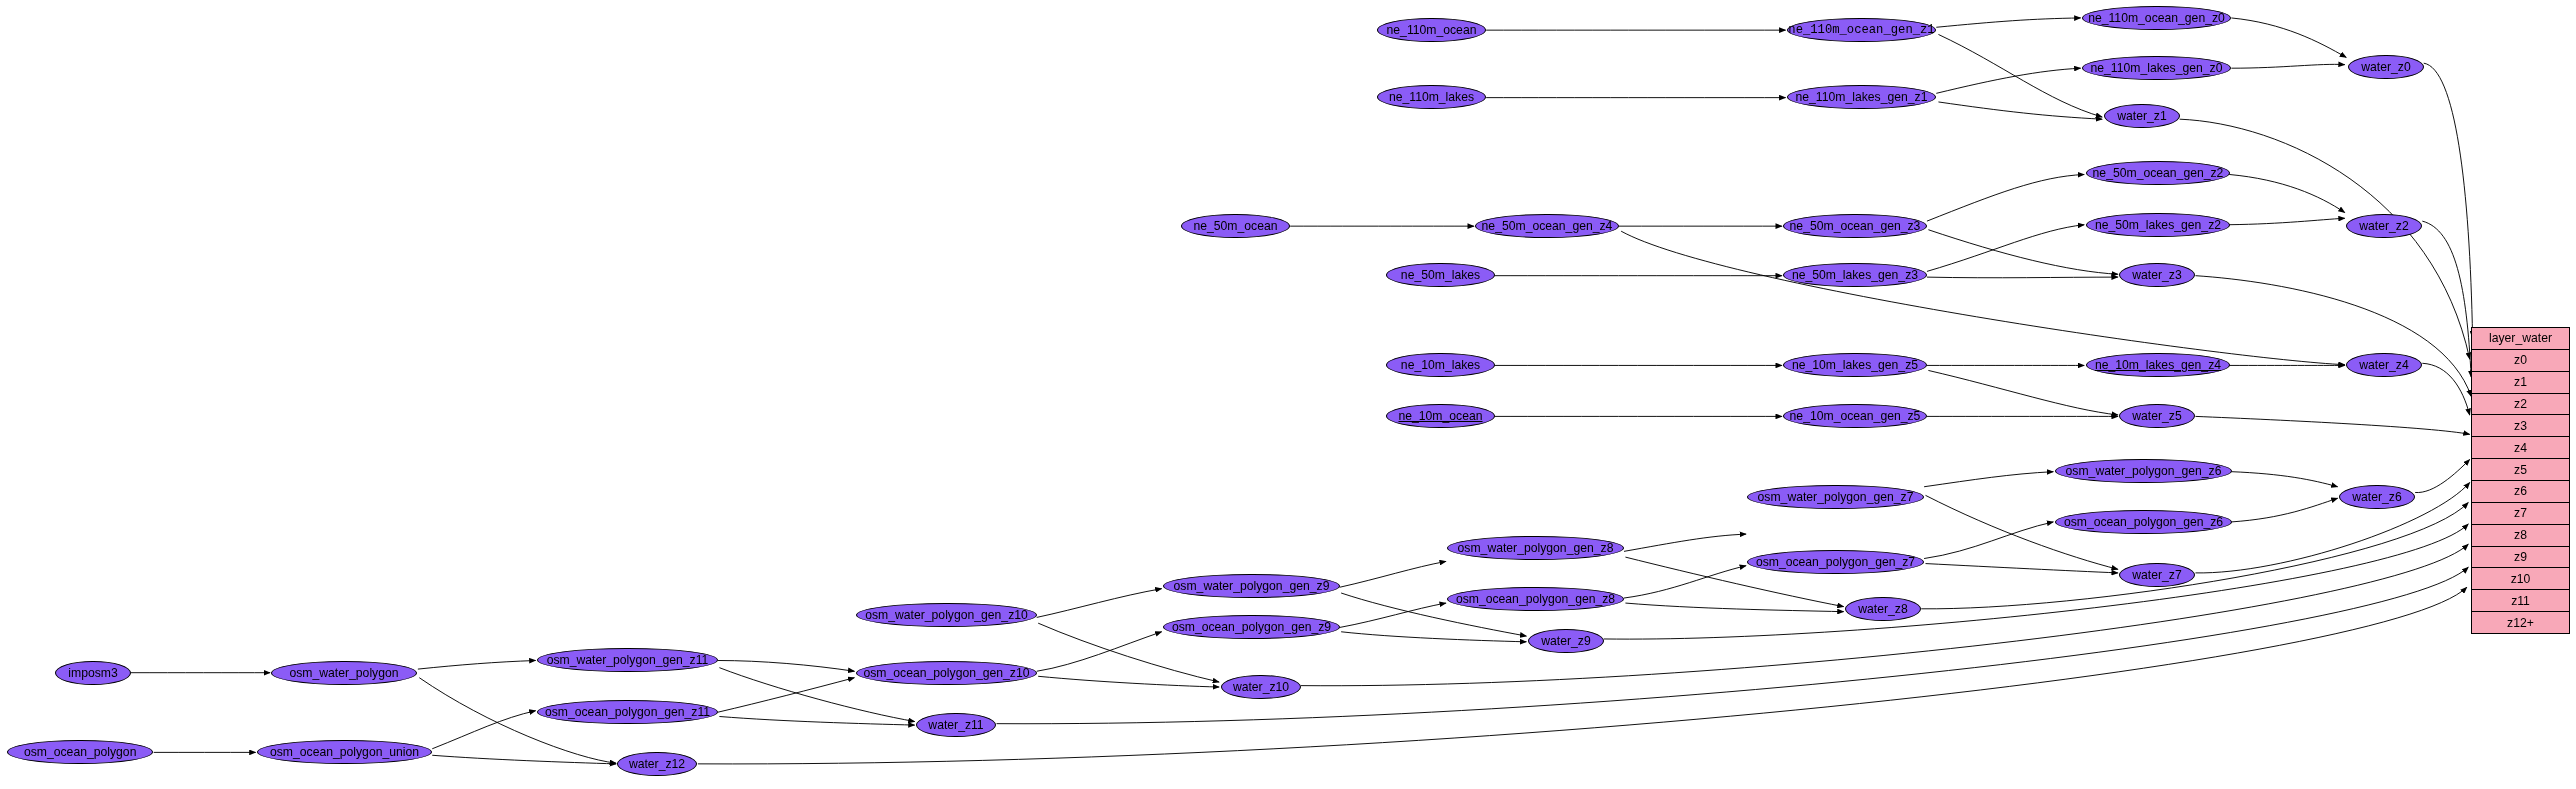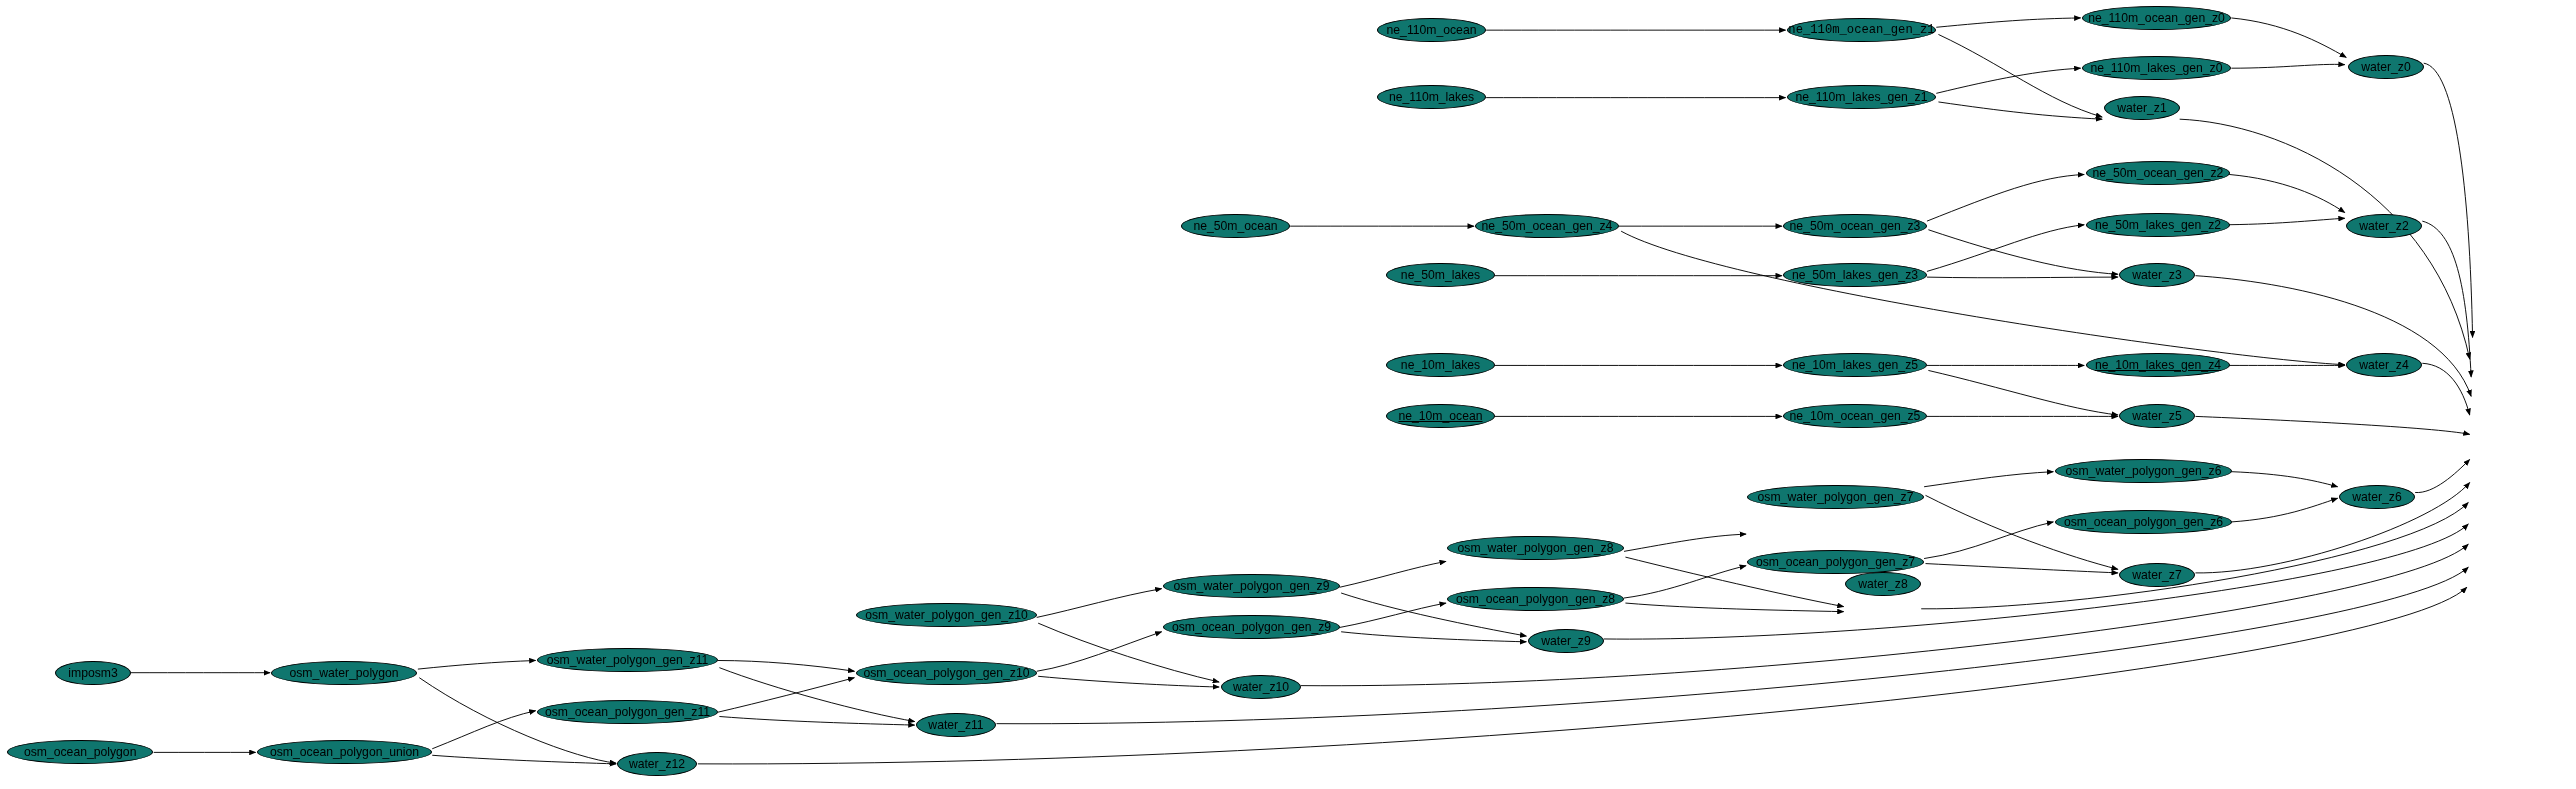--- a/index.html
+++ b/index.html
@@ -23,21 +23,21 @@
     height: 789px;
     pointer-events: none;
   }
   .node {
     position: absolute;
     box-sizing: border-box;
     display: flex;
     align-items: center;
     justify-content: center;
     border: 0.7px solid #000000;
-    background: #0f766e;
+    background: #8b5cf6;
     color: #000000;
     font-size: 12.2px;
     line-height: 1;
     white-space: nowrap;
     border-radius: 50%;
     text-align: center;
   }
   .table-node {
     position: absolute;
     box-sizing: border-box;
@@ -171,21 +171,21 @@
     </div>
   <div class="node" style="left:1377px;top:85px;width:109px;height:24.4px;">
       <span>ne_110m_lakes</span>
     </div>
   <div class="node" style="left:1787px;top:85px;width:149px;height:24.4px;">
       <span>ne_110m_lakes_gen_z1</span>
     </div>
   <div class="node" style="left:2082px;top:56px;width:149px;height:24.4px;">
       <span>ne_110m_lakes_gen_z0</span>
     </div>
-  <div class="node" style="left:2104px;top:96px;width:76px;height:24.4px;">
+  <div class="node" style="left:2104px;top:104px;width:76px;height:24.4px;">
       <span>water_z1</span>
     </div>
   <div class="node" style="left:1181px;top:214px;width:109px;height:24.4px;">
       <span>ne_50m_ocean</span>
     </div>
   <div class="node" style="left:1475px;top:214px;width:144px;height:24.4px;">
       <span>ne_50m_ocean_gen_z4</span>
     </div>
   <div class="node" style="left:1783px;top:214px;width:144px;height:24.4px;">
       <span>ne_50m_ocean_gen_z3</span>
@@ -249,21 +249,21 @@
     </div>
   <div class="node" style="left:2119px;top:563px;width:76px;height:24.4px;">
       <span>water_z7</span>
     </div>
   <div class="node" style="left:1163px;top:574px;width:177px;height:24.4px;">
       <span>osm_water_polygon_gen_z9</span>
     </div>
   <div class="node" style="left:1447px;top:587px;width:177px;height:24.4px;">
       <span>osm_ocean_polygon_gen_z8</span>
     </div>
-  <div class="node" style="left:1845px;top:572px;width:76px;height:24.4px;">
+  <div class="node" style="left:1845px;top:597px;width:76px;height:24.4px;">
       <span>water_z8</span>
     </div>
   <div class="node" style="left:856px;top:603px;width:181px;height:24.4px;">
       <span>osm_water_polygon_gen_z10</span>
     </div>
   <div class="node" style="left:1163px;top:615px;width:177px;height:24.4px;">
       <span>osm_ocean_polygon_gen_z9</span>
     </div>
   <div class="node" style="left:1528px;top:629px;width:76px;height:24.4px;">
       <span>water_z9</span>
@@ -292,15 +292,31 @@
   <div class="node" style="left:7.2px;top:740px;width:146px;height:24.4px;">
       <span>osm_ocean_polygon</span>
     </div>
   <div class="node" style="left:257px;top:740px;width:175px;height:24.4px;">
       <span>osm_ocean_polygon_union</span>
     </div>
   <div class="node" style="left:617px;top:752px;width:80px;height:24.4px;">
       <span>water_z12</span>
     </div>
 
+  <div class="table-node" style="left:2471px;top:327px;width:99px;height:307px;">
+    <div class="trow">layer_water</div>
+    <div class="trow">z0</div>
+    <div class="trow">z1</div>
+    <div class="trow">z2</div>
+    <div class="trow">z3</div>
+    <div class="trow">z4</div>
+    <div class="trow">z5</div>
+    <div class="trow">z6</div>
+    <div class="trow">z7</div>
+    <div class="trow">z8</div>
+    <div class="trow">z9</div>
+    <div class="trow">z10</div>
+    <div class="trow">z11</div>
+    <div class="trow">z12+</div>
+  </div>
 
 </div>
 
 
 </body></html>

